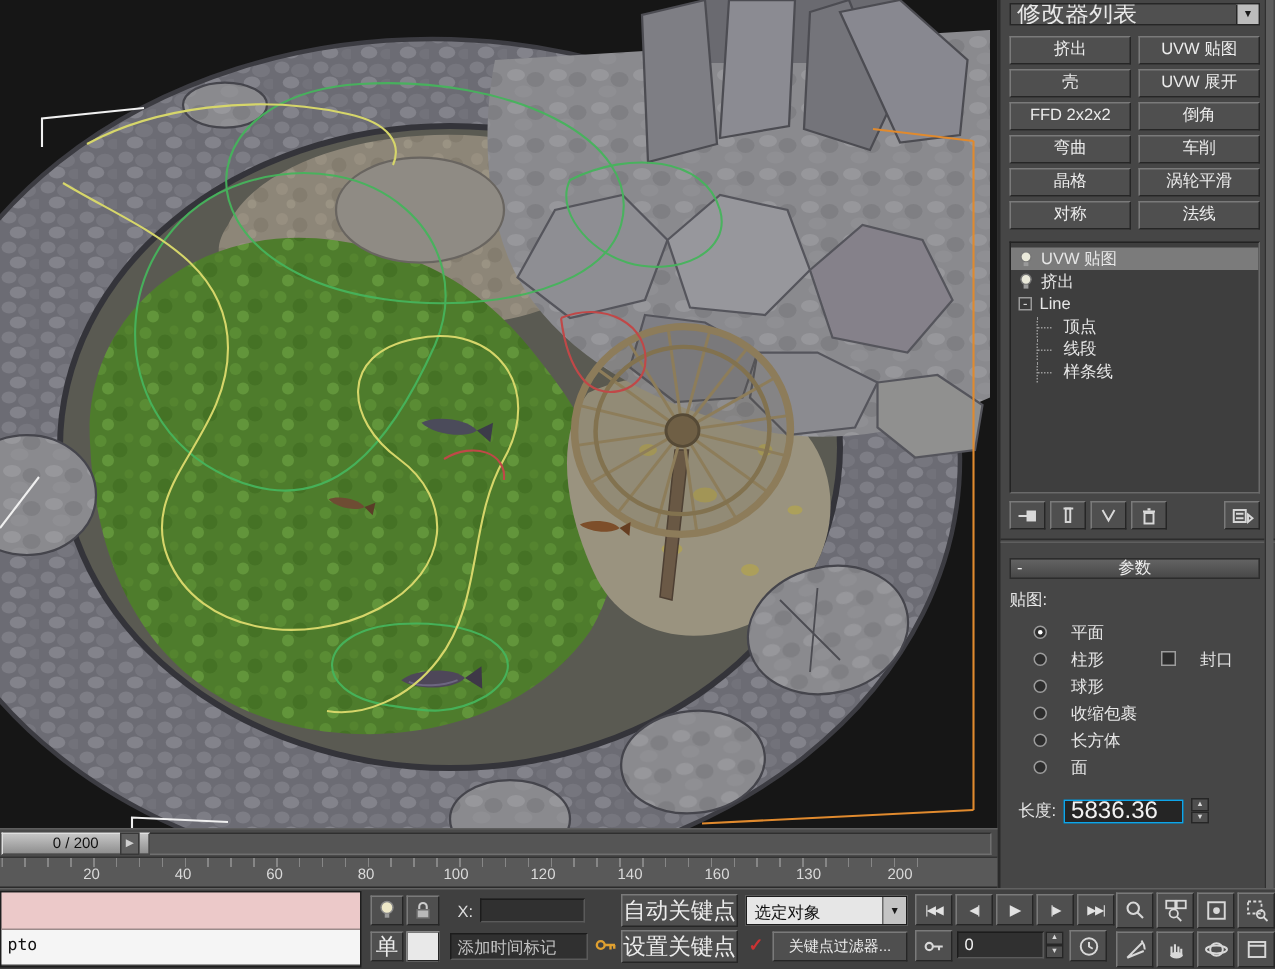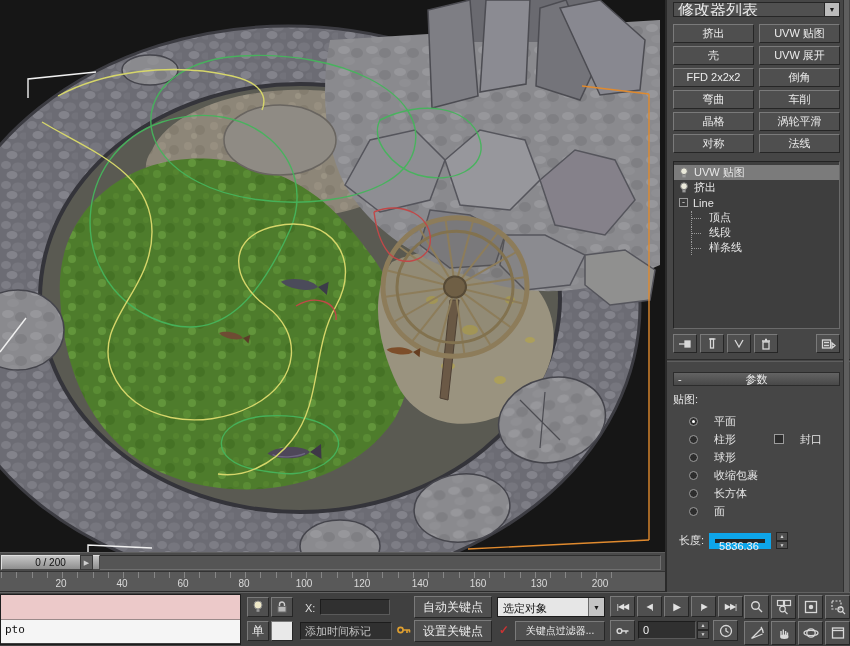--- a/index.html
+++ b/index.html
@@ -33,22 +33,22 @@
   .divider { height: 3px; border-top: 1px solid #2c2c2c; border-bottom: 1px solid #5e5e5e; margin: 6px -10px 10px -6px; }
   .rollout-header { height: 14px; background: linear-gradient(#636363, #484848); border: 1px solid #2c2c2c;
                     color: #efefef; font-size: 11px; line-height: 12px; text-align: center; position: relative; margin-bottom: 6px; }
   .roll-minus { position: absolute; left: 4px; top: 0; }
   .param-label { color: #e6e6e6; font-size: 11px; margin: 4px 0 5px 0; }
   .opt-row { display: flex; align-items: center; gap: 16px; height: 18px; padding-left: 16px; color: #e6e6e6; font-size: 11px; }
   .radio { width: 9px; height: 9px; border-radius: 50%; background: #2d2d2d; border: 1px solid #9c9c9c; position: relative; flex: none; }
   .radio.sel::after { content: ""; position: absolute; left: 2px; top: 2px; width: 3px; height: 3px; background: #ffffff; border-radius: 50%; }
   .checkbox { width: 10px; height: 10px; background: #2d2d2d; border: 1px solid #9c9c9c; margin-left: 22px; flex: none; }
   .length-row { display: flex; align-items: center; gap: 5px; margin-top: 12px; padding-left: 6px; color: #e6e6e6; font-size: 11px; }
-  .num-field { width: 62px; height: 16px; background: #252525; border: 6px solid #0ea5e9; color: #f2f2f2;
-               font-size: 11px; line-height: 14px; padding: 0 4px; }
+  .num-field { width: 80px; height: 16px; background: #252525; border: 1px solid #0ea5e9; color: #f2f2f2;
+               font-size: 16px; line-height: 14px; padding: 0 4px; }
   .spinner { display: flex; flex-direction: column; width: 12px; height: 17px; }
   .spin-btn { flex: 1; background: #4f4f4f; border: 1px solid #262626; color: #d8d8d8; font-size: 5px; line-height: 6px; text-align: center; }
   .panel-scrollbar { position: absolute; right: 1px; top: 0; width: 6px; height: 592px; background: #5e5e5e; border-left: 1px solid #303030; }
 
   
   #time-slider { position: absolute; left: 0; top: 552px; width: 665px; height: 19px; background: #4a4a4a; border-top: 1px solid #5e5e5e; }
   .ts-track { position: absolute; left: 1px; top: 2px; width: 660px; height: 15px; background: #555555;
               border: 1px solid; border-color: #2f2f2f #6f6f6f #6f6f6f #2f2f2f; }
   .ts-handle { position: absolute; left: 1px; top: 2px; width: 99px; height: 15px; background: linear-gradient(#c6c6c6, #8e8e8e);
                border: 1px solid; border-color: #e0e0e0 #4a4a4a #4a4a4a #e0e0e0; color: #101010; font-size: 10px;
@@ -61,21 +61,21 @@
                   background: repeating-linear-gradient(90deg, #868686 0 1px, transparent 1px 15.25px); }
   .tick-label { position: absolute; top: 6px; transform: translateX(-50%); color: #dadada; font-size: 10px; }
 
   
   #status { position: absolute; left: 0; top: 592px; width: 850px; height: 54px; background: #404040; border-top: 1px solid #616161; }
   .listener { position: absolute; left: 0; top: 1px; width: 241px; height: 51px; border: 1px solid #1e1e1e; }
   .listener .pink { height: 25px; background: #ecc9c9; border-bottom: 1px solid #9b8a8a; }
   .listener .white { height: 23px; background: #f5f5f5; color: #111111; font-size: 11px; padding: 3px 4px;
                      font-family: "DejaVu Sans Mono", monospace; }
   .sb-btn { position: absolute; background: #4f4f4f; border: 1px solid; border-color: #7a7a7a #262626 #262626 #7a7a7a;
-            color: #ececec; font-size: 12px; text-align: center; display: flex; align-items: center; justify-content: center; }
+            color: #ececec; font-size: 15px; text-align: center; display: flex; align-items: center; justify-content: center; }
   .sb-label { position: absolute; color: #dcdcdc; font-size: 11px; }
   .sunken { position: absolute; background: #303030; border: 1px solid; border-color: #1c1c1c #5a5a5a #5a5a5a #1c1c1c;
             color: #f0f0f0; font-size: 11px; display: flex; align-items: center; padding: 0 4px; }
   .lt-combo { position: absolute; background: #e6e6e6; border: 1px solid #1c1c1c; color: #101010; font-size: 11px; display: flex; align-items: flex-end; }
   .lt-combo .txt { flex: 1; padding-left: 5px; }
   .lt-combo .arr { width: 16px; height: 100%; background: #c4c4c4; border-left: 1px solid #6a6a6a; color: #1a1a1a;
                    font-size: 7px; display: flex; align-items: center; justify-content: center; }
   .tr-btn { font-size: 8px; letter-spacing: -1px; color: #e2e2e2; }
   .red-check { color: #c93333; font-weight: bold; font-size: 12px; }
   .swatch { background: #e9e9e9; }

